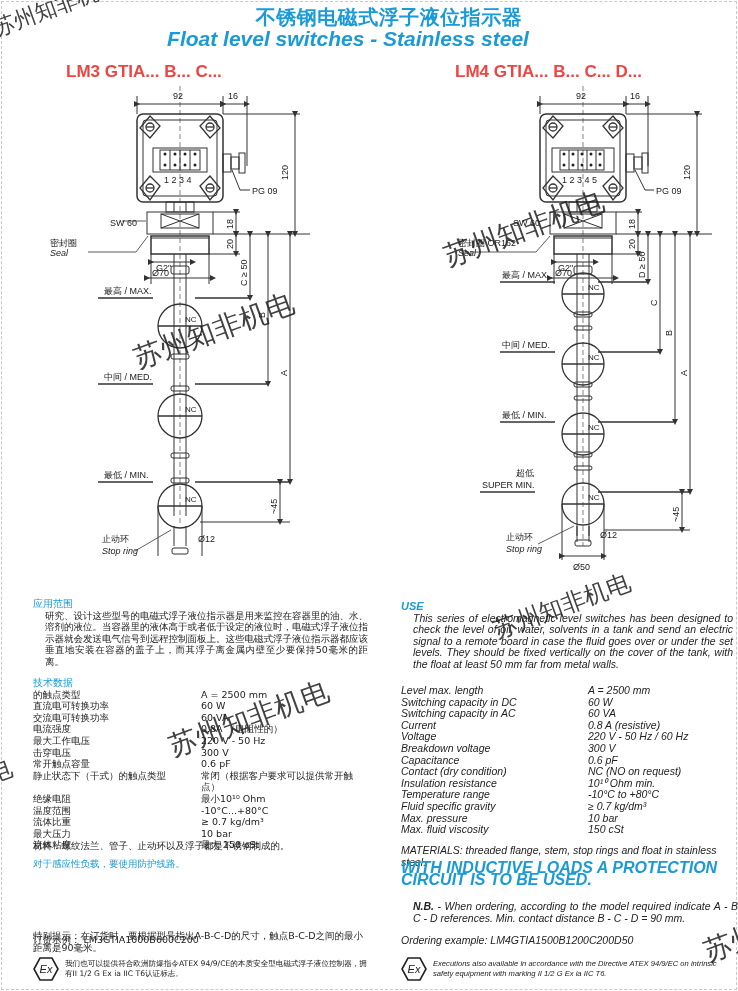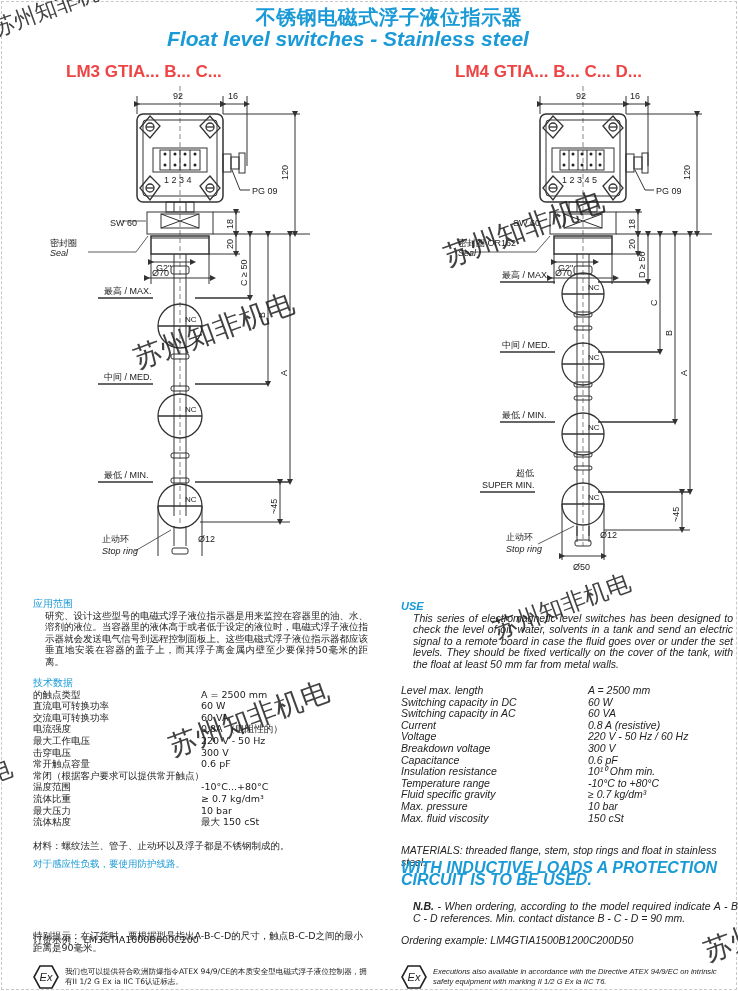--- a/index.html
+++ b/index.html
@@ -16,21 +16,21 @@
   .sec-head.en{font-weight:bold;font-style:italic;font-family:"Liberation Sans",sans-serif;font-size:11px;}
   .cn-block{position:absolute;left:33px;width:335px;font-size:9.5px;line-height:11.6px;color:#222;}
   .en-block{position:absolute;left:401px;width:332px;font-family:"Liberation Sans",sans-serif;font-style:italic;font-size:10.5px;line-height:11.6px;color:#222;}
   .para{text-align:justify;margin-left:12px;}
   .spec-row{display:flex;}
   .spec-row .k{width:168px;flex:none;}
   .spec-row .v{flex:1;}
   .en-block .spec-row .k{width:187px;}
   .blue{color:#1a9ad6;}
   .bold-blue{color:#1a9ad6;font-weight:bold;font-style:italic;font-size:16px;}
-  .ex-row{display:flex;align-items:center;margin-top:8px;}
+  .ex-row{display:flex;align-items:center;}
   .ex-icon{flex:none;width:26px;height:24px;margin-right:6px;}
   .ex-text{font-size:7.6px;line-height:10px;}
   .wm{position:absolute;color:#222;font-family:"DejaVu Serif",serif;font-size:28px;opacity:0.85;pointer-events:none;white-space:nowrap;}
 </style>
 </head>
 <body>
 
 <div class="page-border"></div>
 
 <div class="title-cn">不锈钢电磁式浮子液位指示器</div>
@@ -355,21 +355,26 @@
       </div>
       <div class="spec-row">
         <span class="k">击穿电压</span>
         <span class="v">300 V</span>
       </div>
       <div class="spec-row">
         <span class="k">常开触点容量</span>
         <span class="v">0.6 pF</span>
       </div>
       <div class="spec-row">
+        <span class="k">静止状态下（干式）的触点类型</span>
         <span class="v">常闭（根据客户要求可以提供常开触点）</span>
+      </div>
+      <div class="spec-row">
+        <span class="k">绝缘电阻</span>
+        <span class="v">最小10¹⁰ Ohm</span>
       </div>
       <div class="spec-row">
         <span class="k">温度范围</span>
         <span class="v">-10°C...+80°C</span>
       </div>
       <div class="spec-row">
         <span class="k">流体比重</span>
         <span class="v">≥ 0.7 kg/dm³</span>
       </div>
       <div class="spec-row">
@@ -423,20 +428,24 @@
         <span class="k">Voltage</span>
         <span class="v">220 V - 50 Hz / 60 Hz</span>
       </div>
       <div class="spec-row">
         <span class="k">Breakdown voltage</span>
         <span class="v">300 V</span>
       </div>
       <div class="spec-row">
         <span class="k">Capacitance</span>
         <span class="v">0.6 pF</span>
+      </div>
+      <div class="spec-row">
+        <span class="k">Contact (dry condition)</span>
+        <span class="v">NC (NO on request)</span>
       </div>
       <div class="spec-row">
         <span class="k">Insulation resistance</span>
         <span class="v">10¹⁰ Ohm min.</span>
       </div>
       <div class="spec-row">
         <span class="k">Temperature range</span>
         <span class="v">-10°C to +80°C</span>
       </div>
       <div class="spec-row">

